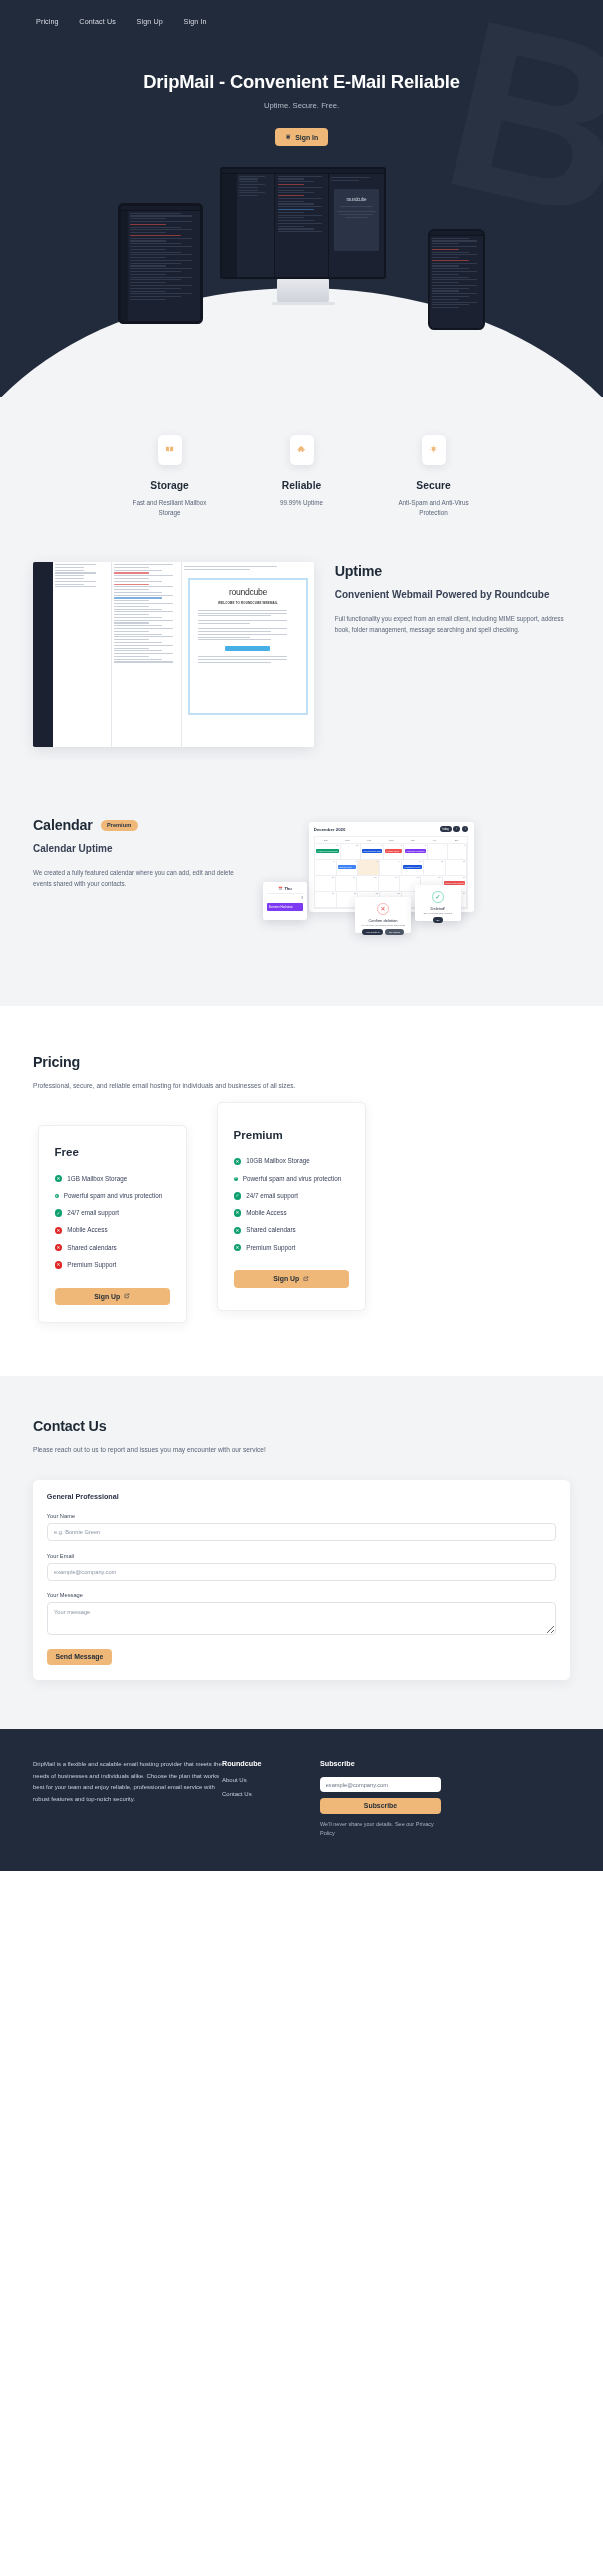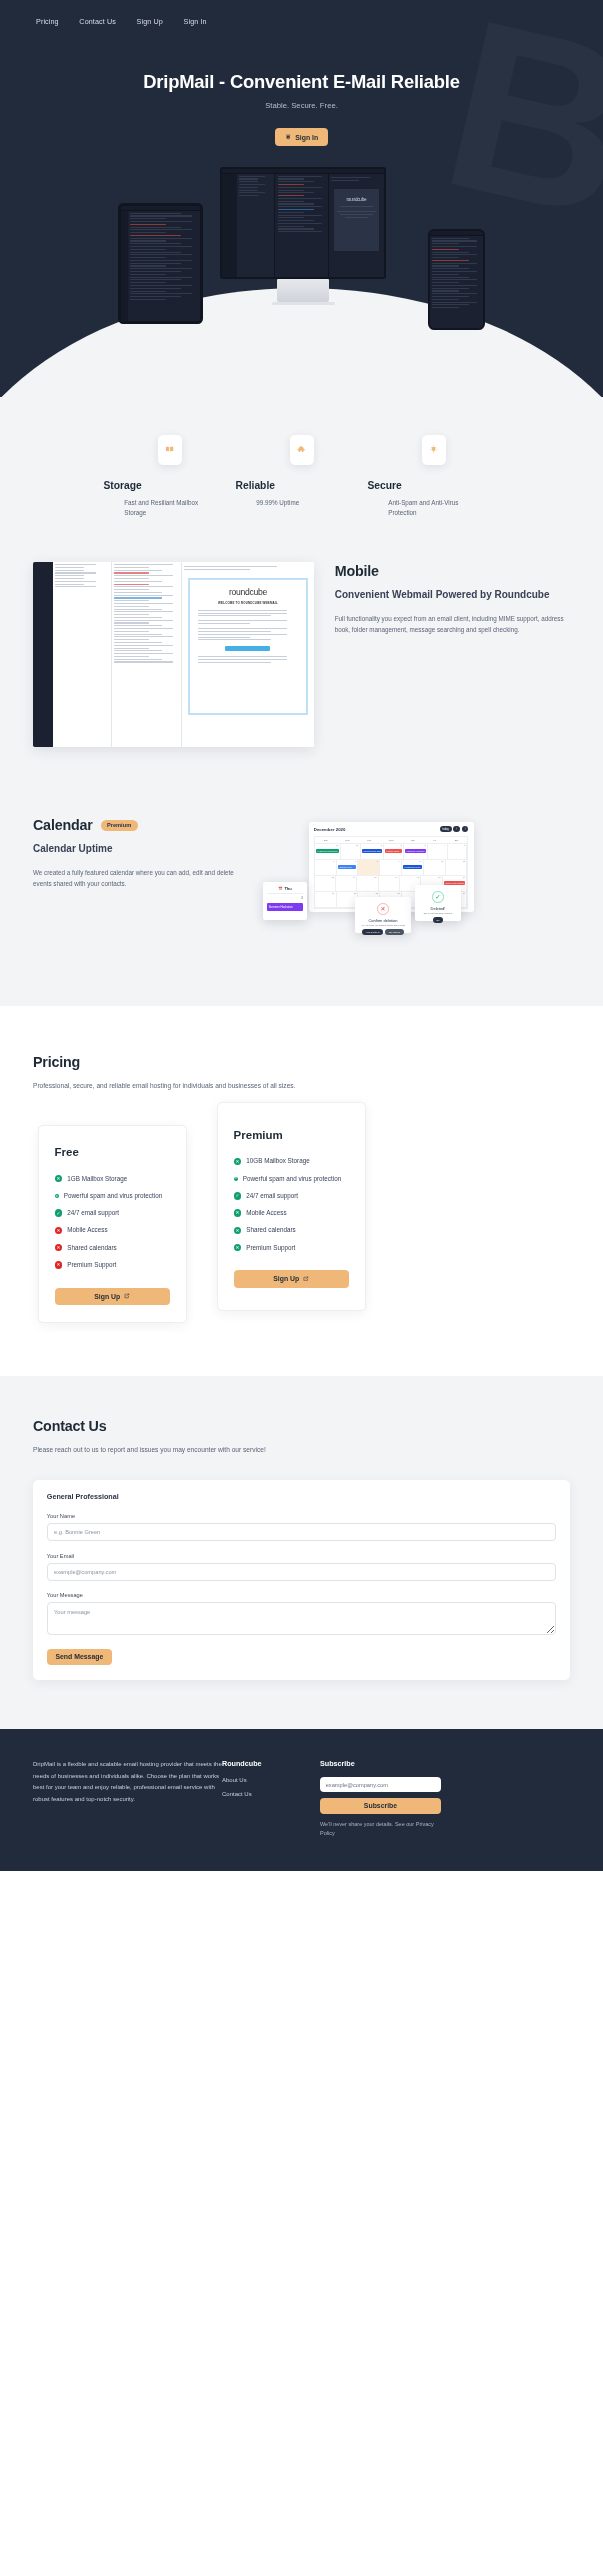--- a/index.html
+++ b/index.html
@@ -131,20 +131,21 @@
   
   .features {
     background: #f3f4f6;
     padding: 38px 0 44px;
     display: flex;
     justify-content: center;
     gap: 0px;
   }
   .feature {
     width: 132px;
+    text-align: center;
   }
   .feature-icon {
     width: 24px; height: 30px;
     margin: 0 auto;
     background: #ffffff;
     border-radius: 5.2px;
     box-shadow: 0 2.3px 8px rgba(30,40,60,0.10);
     display: flex; align-items: center; justify-content: center;
     color: #efb878;
   }
@@ -333,21 +334,21 @@
 
     <nav class="nav">
       <a href="#">Pricing</a>
       <a href="#">Contact Us</a>
       <a href="#">Sign Up</a>
       <a href="#">Sign In</a>
     </nav>
 
     <div class="hero-inner">
       <h1 class="hero-title">DripMail - Convenient E-Mail Reliable</h1>
-      <p class="hero-sub">Stable. Secure. Free.</p>
+      <p class="hero-sub">Uptime. Secure. Free.</p>
       <div class="hero-cta">
         <button class="btn-amber">
           <span>
             <svg width="6.3" height="6.3" viewBox="0 0 16 16" fill="#2a3346">
               <path d="M3 2h10v2H3zM4 5h8v7H9v-3H7v3H4z"></path>
               <rect x="7.4" y="12" width="1.2" height="2.4"></rect>
             </svg>
           </span>
           <span>Sign In</span>
         </button>
@@ -595,21 +596,21 @@
             <div class="ln w50"></div>
             <div class="ln w70"></div>
           <div class="rc-btn-blue"></div>
           <div class="ln w85"></div>
             <div class="ln w85"></div>
             <div class="ln w70"></div>
         </div>
       </div>
     </div>
     <div class="webmail-text">
-      <h2 class="sec-h2">Mobile</h2>
+      <h2 class="sec-h2">Uptime</h2>
       <h3 class="sec-h3">Convenient Webmail Powered by Roundcube</h3>
       <p class="sec-p">Full functionality you expect from an email client, including MIME support, address book, folder management, message searching and spell checking.</p>
     </div>
   </section>
 
   <section class="calendar">
     <div class="cal-text">
       <div class="title-row">
         <h2 class="sec-h2">Calendar</h2>
         <span class="badge-premium">Premium</span>

